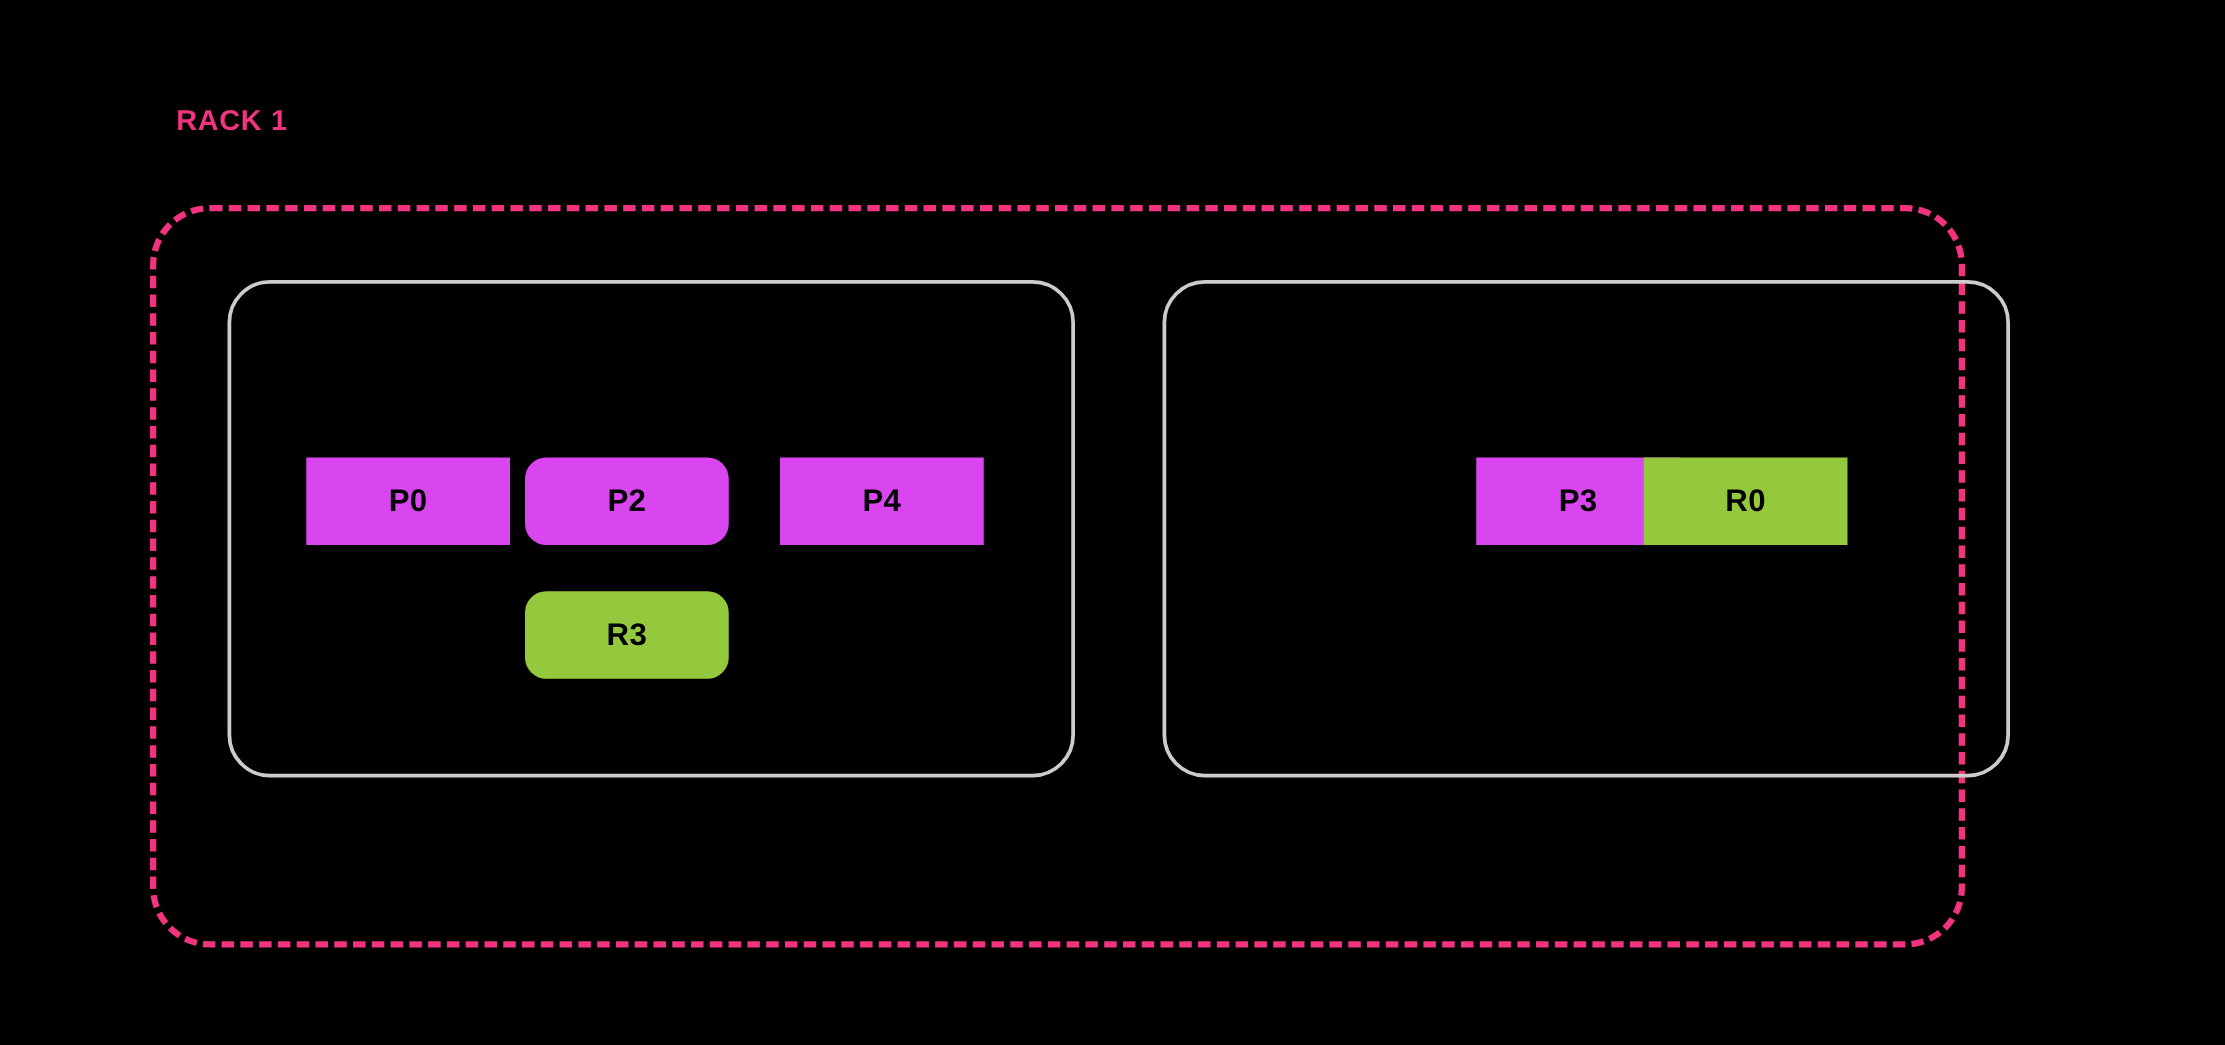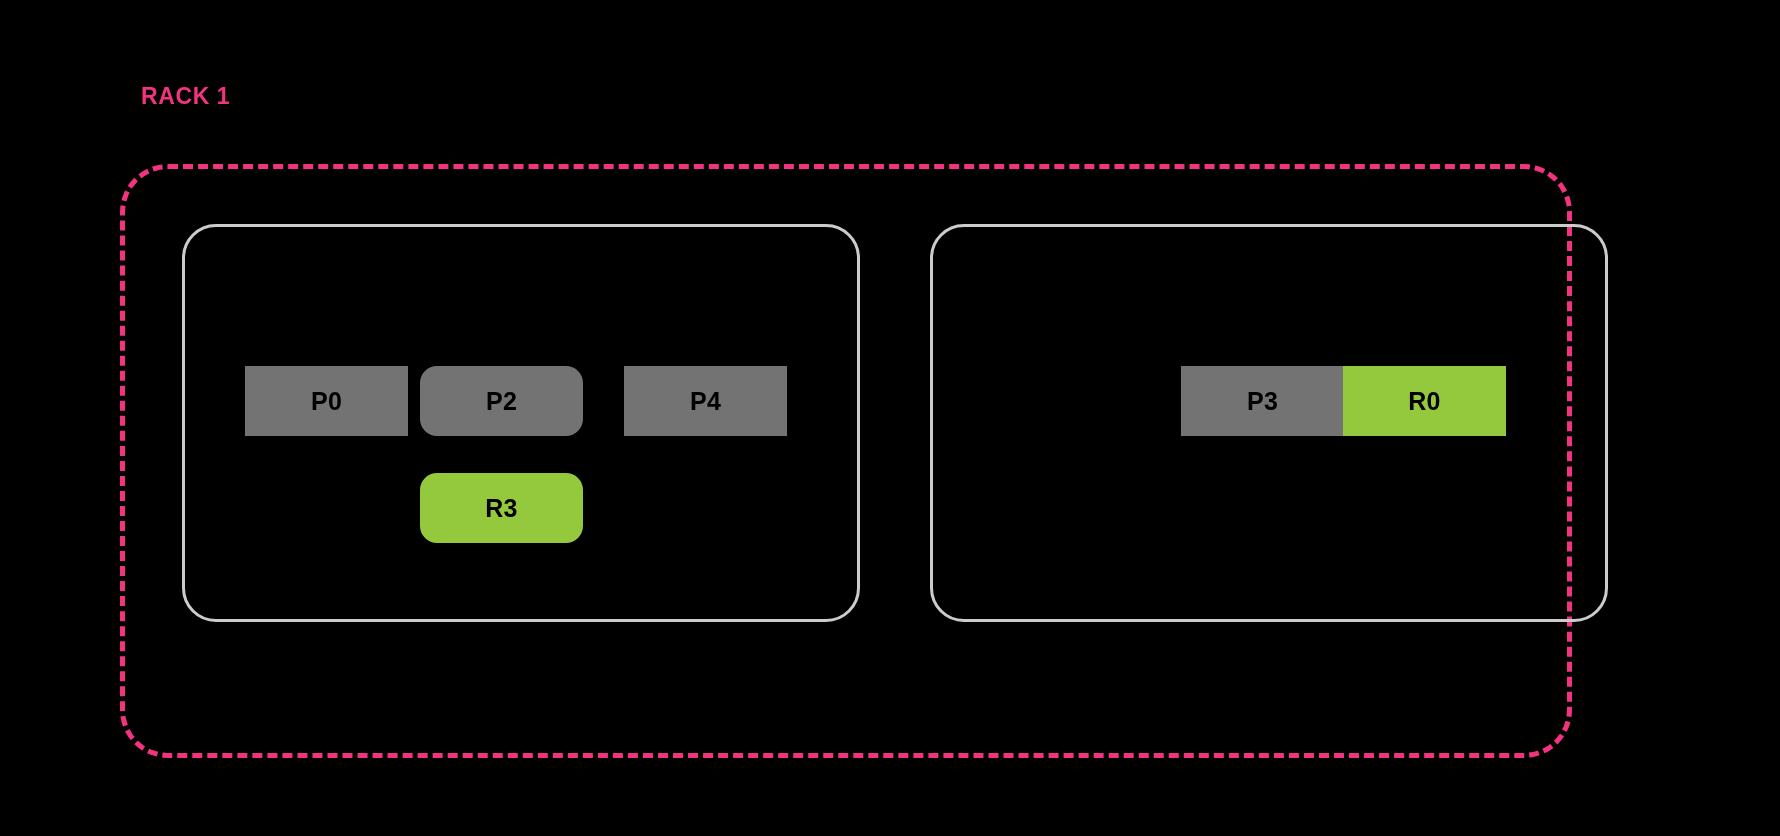--- a/index.html
+++ b/index.html
@@ -83,36 +83,36 @@
     justify-content: center;
     font-size: 25px;
     font-weight: bold;
     color: #000000;
     letter-spacing: 0.3px;
     width: 163px;
     height: 70px;
     line-height: 1;
     user-select: none;
   }
-  .shard.primary  { background: #737373; }
+  .shard.primary  { background: #d946ef; }
   .shard.replica  { background: #95C93D; }
 
   
   .row-top    { top: 366px; }
   .row-bottom { top: 473px; }
 
   
   .col-l0 { left: 245px; }
   .col-l1 { left: 420px; border-radius: 17px; }
   .col-l2 { left: 624px; }
 
   
   .col-r0 { left: 993px; }
   .col-r1 { left: 1181px; }
-  .col-r2 { left: 1343px; }
+  .col-r2 { left: 1315px; }
 </style>
 </head>
 <body>
 
 <div id="canvas">
 
   <div class="rack-label">RACK 1</div>
 
   <div class="rack-boundary"></div>
 

